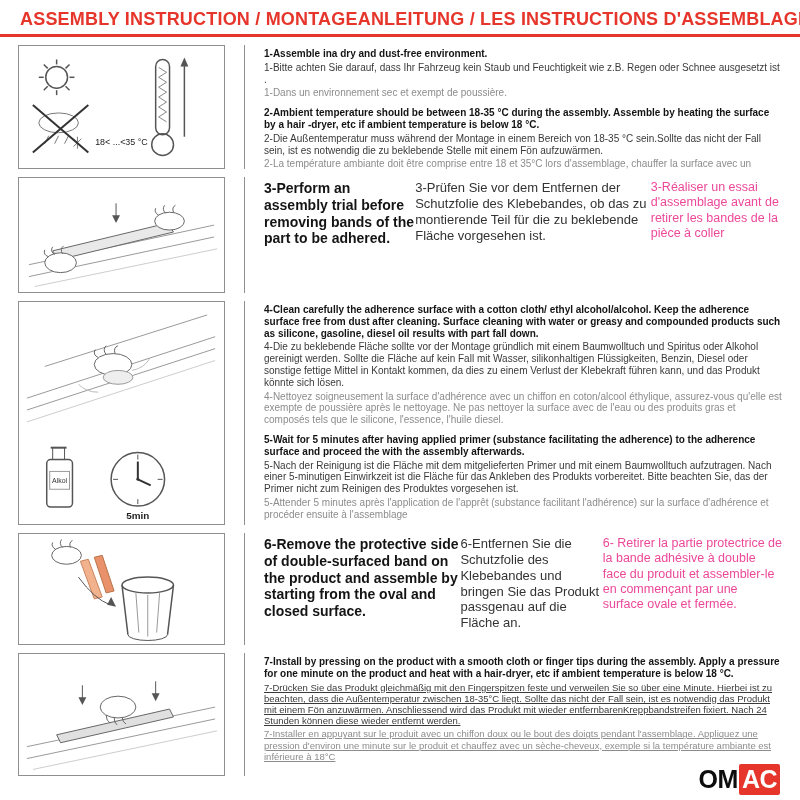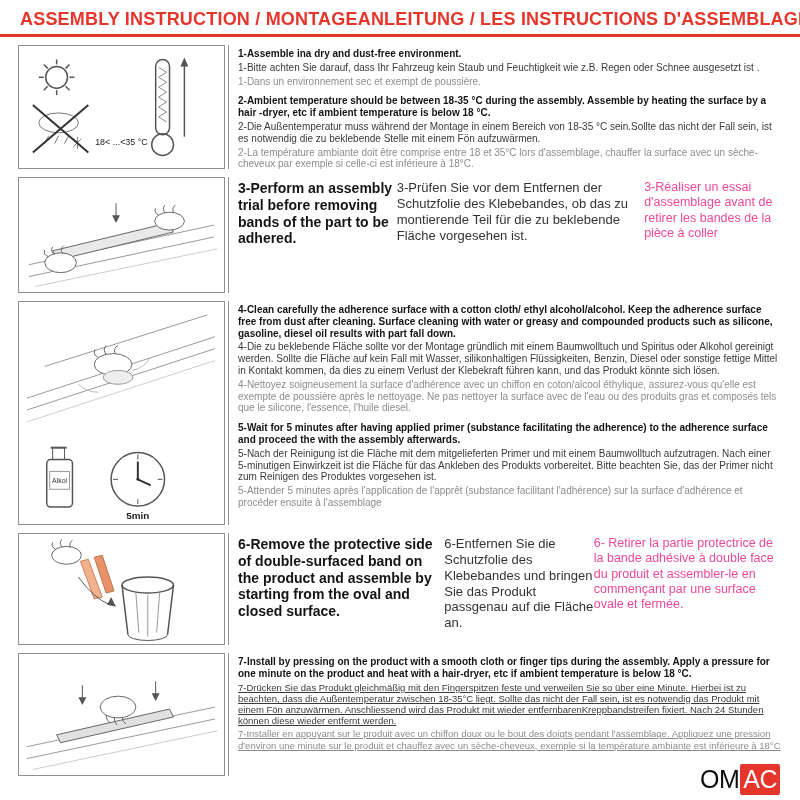--- a/index.html
+++ b/index.html
@@ -26,22 +26,22 @@
     width: 207px;
     border: 1.5px solid #8f8f8f;
     background: #fff;
     overflow: hidden;
   }
   .fig svg { display: block; width: 100%; height: 100%; }
   .fig svg text { font-family: "Liberation Sans", "DejaVu Sans", sans-serif; }
   .txt {
     flex: 1;
     border-left: 1.5px solid #8f8f8f;
-    margin-left: 3px;
-    padding: 3px 4px 3px 9px;
+    margin-left: 19px;
+    padding: 3px 4px 3px 19px;
     overflow: hidden;
   }
   .txt p { margin: 0 0 2px 0; }
   .p-en { font-weight: 700; color: #141414; font-size: 10px; line-height: 1.18; }
   .p-de { color: #3a3a3a; font-size: 10px; line-height: 1.18; }
   .p-fr { color: #8c8c8c; font-size: 10px; line-height: 1.18; }
   .gap { margin-top: 8px !important; }
 
   .row-1 { height: 124px; }
   .row-2 { height: 116px; }
@@ -54,21 +54,21 @@
   .big .p-de { font-size: 13px; line-height: 1.22; margin-bottom: 7px; color: #333; }
   .big .p-fr { font-size: 12.5px; line-height: 1.22; color: #ec4899; }
 
   .row-5 .p-en { font-size: 10px; }
   .row-5 .p-de, .row-5 .p-fr { font-size: 9.5px; text-decoration: underline; }
 
   .logo {
     position: absolute;
     right: 20px;
     bottom: 8px;
-    font-weight: 400;
+    font-weight: 700;
     font-size: 25px;
     letter-spacing: -0.5px;
     line-height: 1;
   }
   .logo-om { color: #0d0d0d; }
   .logo-ac {
     color: #ffffff;
     background: #e6352b;
     padding: 1px 3px 2px 3px;
     border-radius: 2px;

